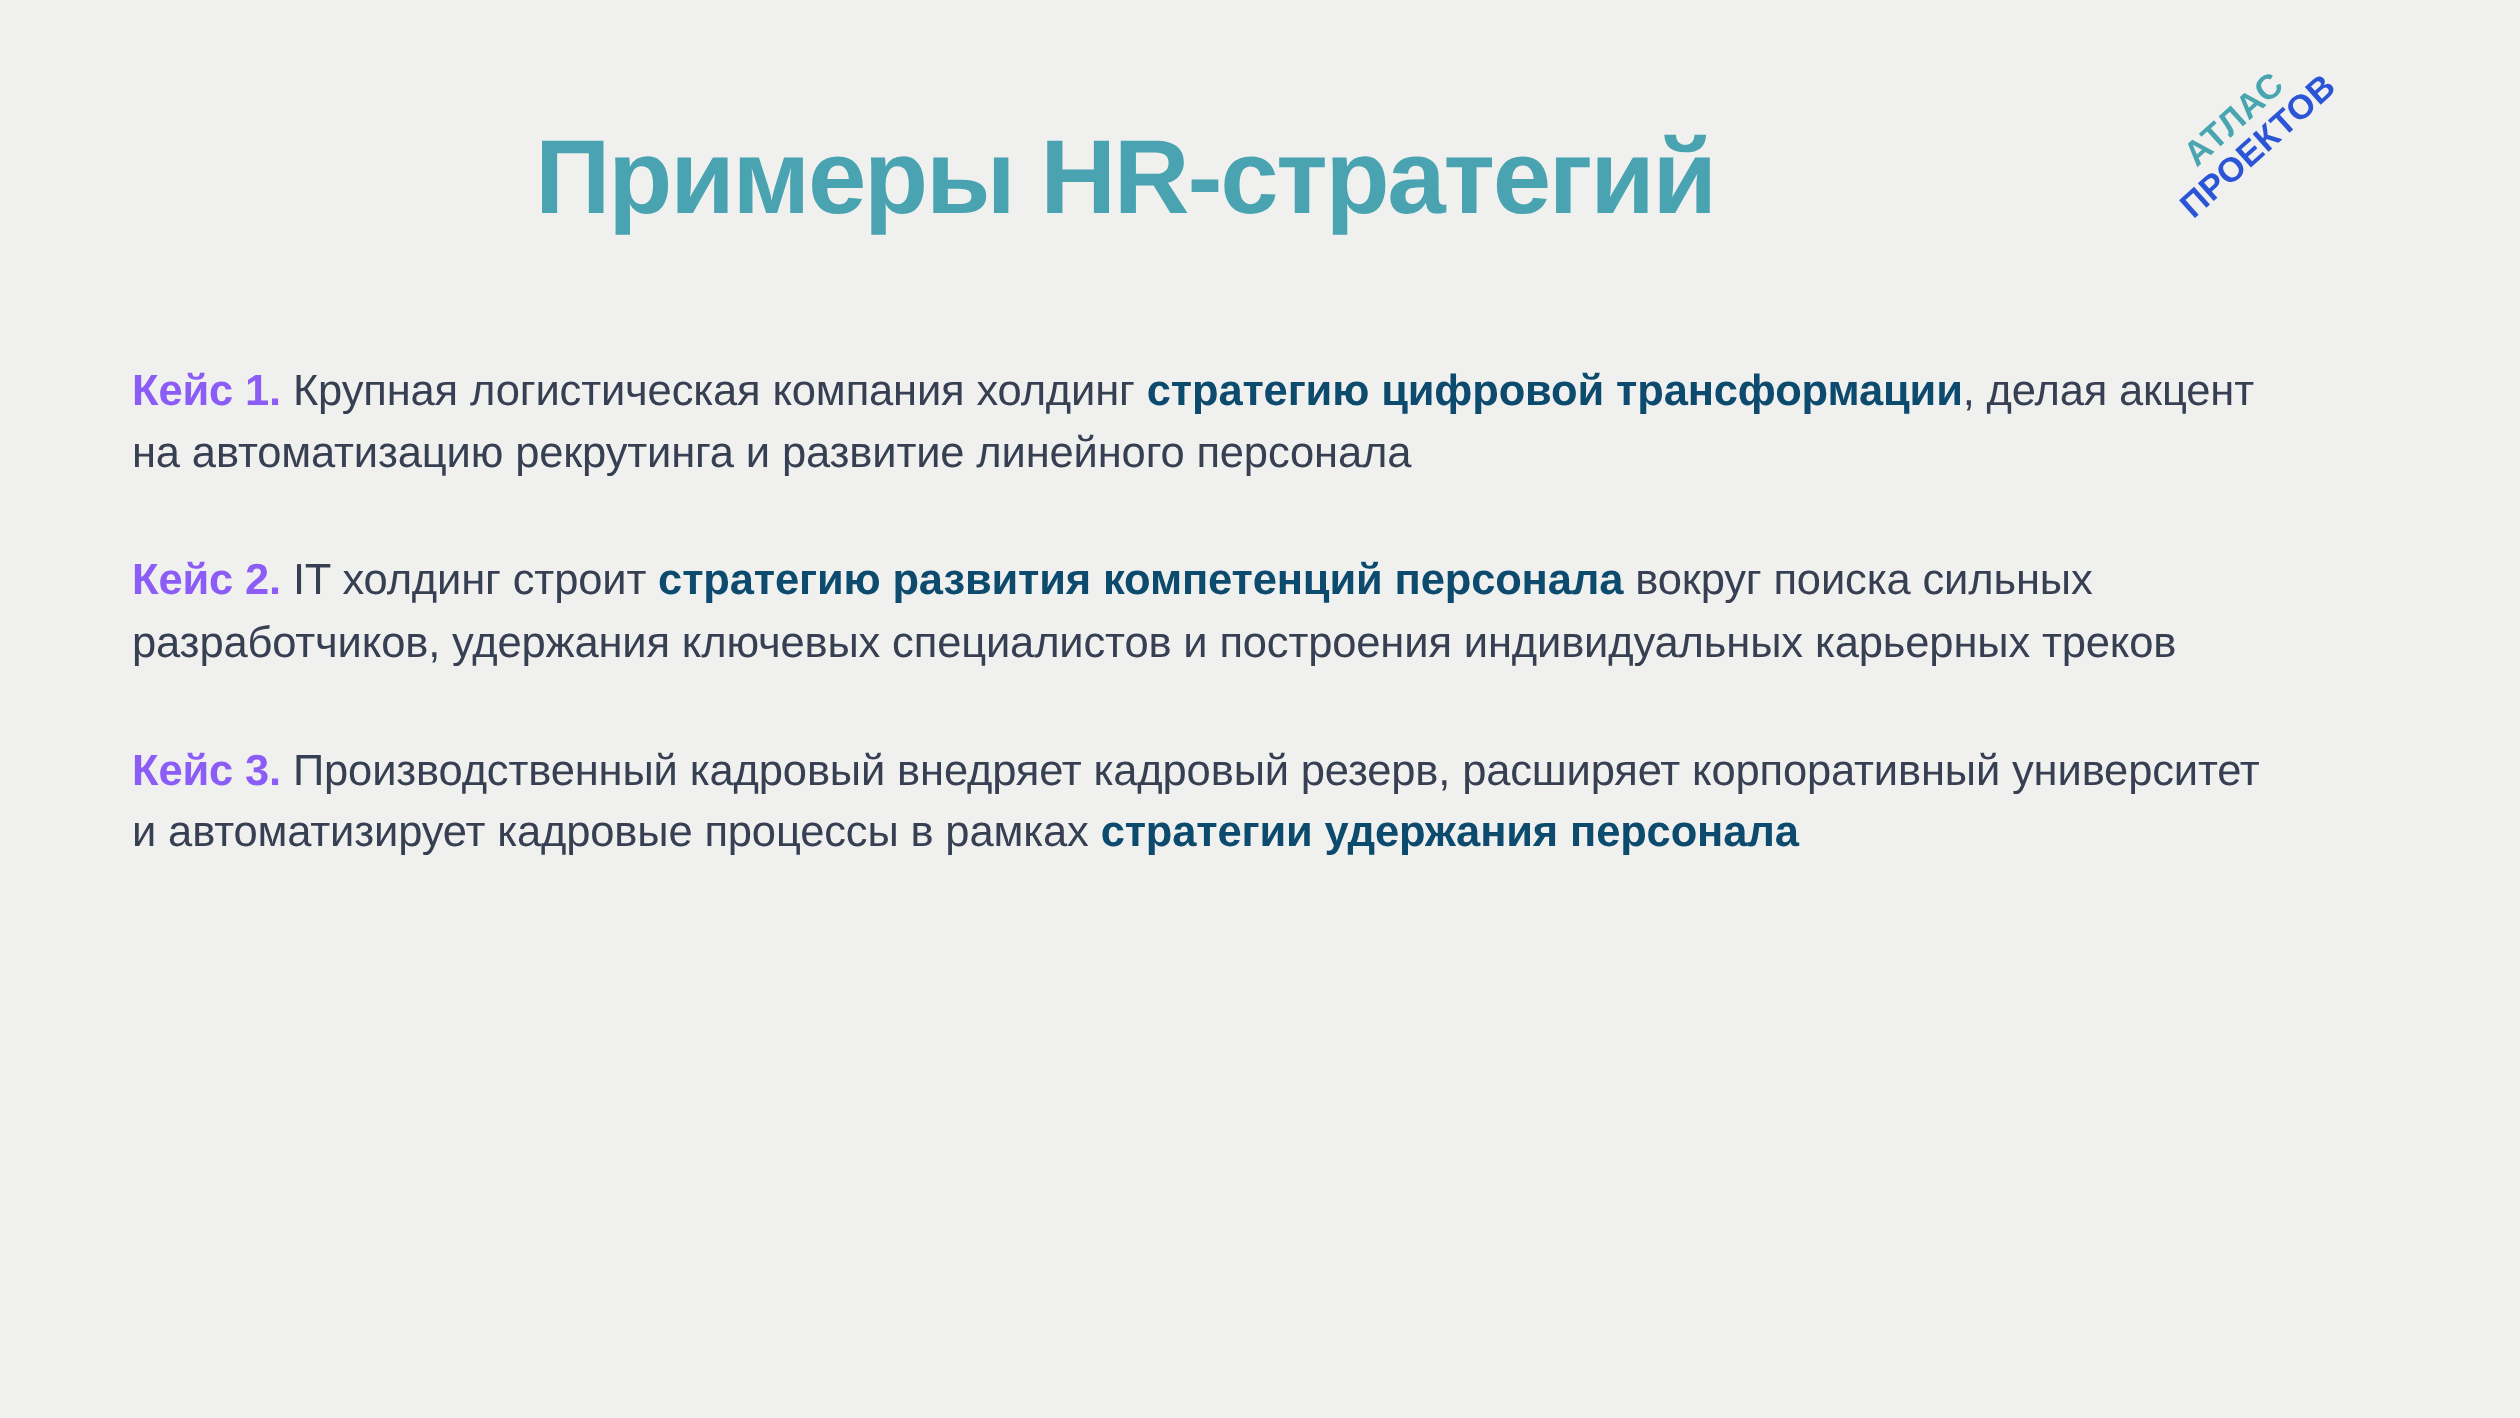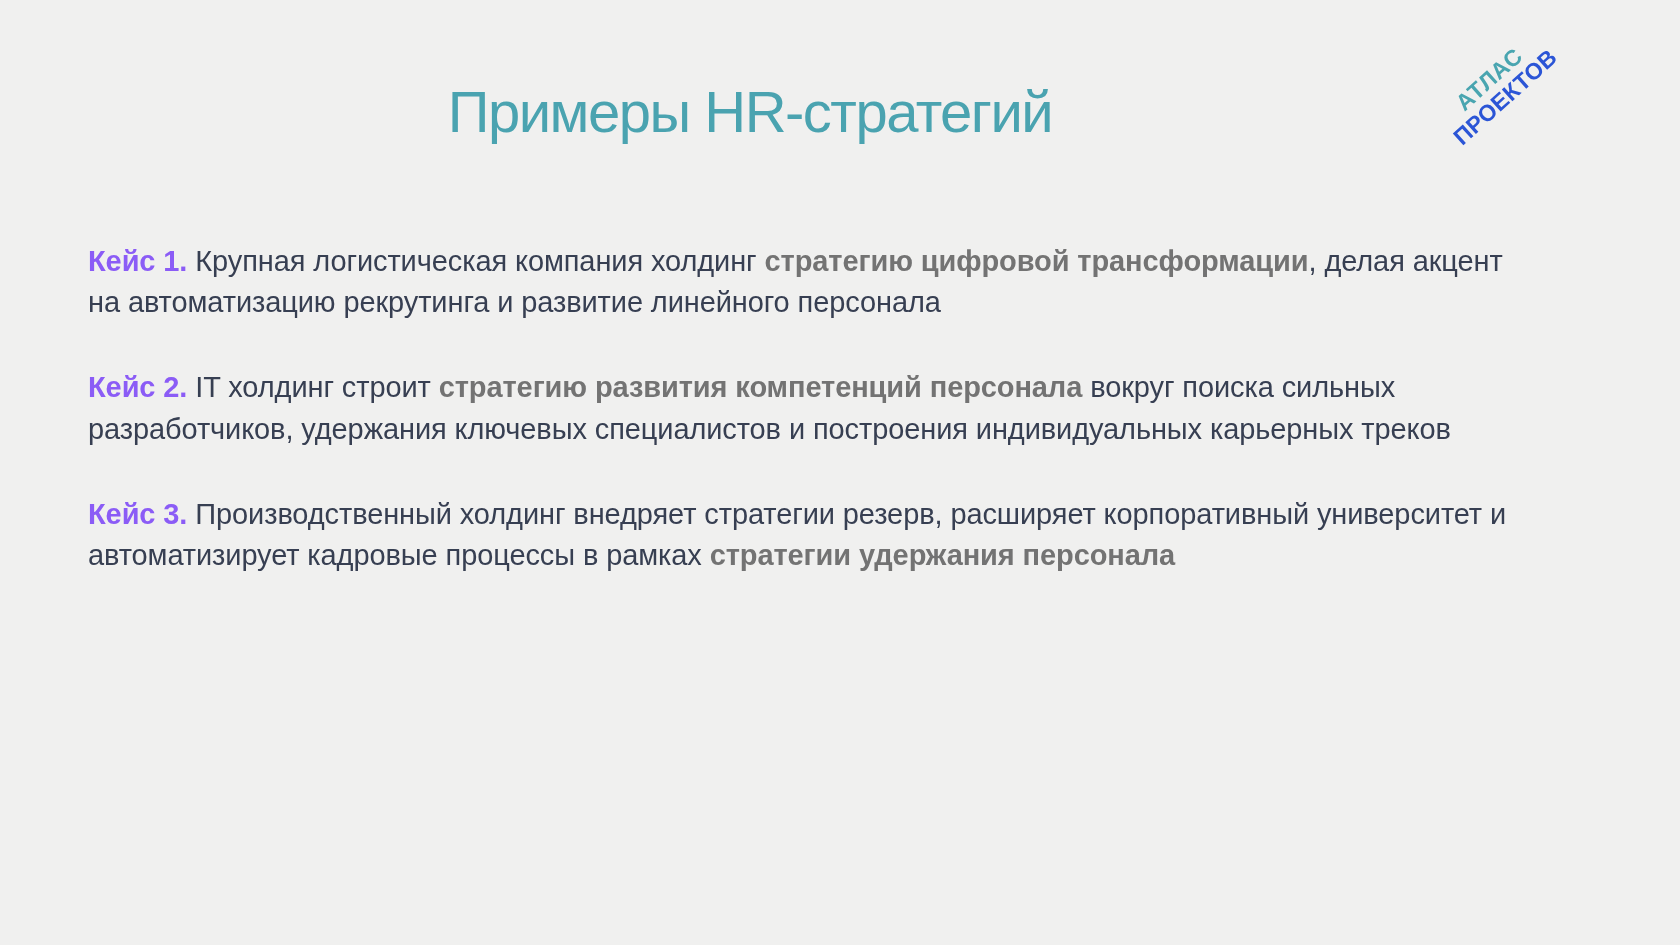--- a/index.html
+++ b/index.html
@@ -55,22 +55,22 @@
     margin-top: 1px;
   }
 
   
   .title {
     position: absolute;
     top: 78px;
     left: 0;
     width: 1500px;
     text-align: center;
-    font-size: 58px;
-    font-weight: 400;
+    font-size: 70px;
+    font-weight: 700;
     color: #4aa3b0;
     letter-spacing: -1.5px;
     white-space: nowrap;
   }
 
   
   .content {
     position: absolute;
     top: 212px;
     left: 88px;
@@ -88,21 +88,21 @@
     margin-bottom: 0;
   }
 
   .case-label {
     font-weight: 700;
     color: #8b5cf6;
   }
 
   .hl {
     font-weight: 700;
-    color: #737373;
+    color: #0c4a6e;
   }
 </style>
 </head>
 <body>
 
 <div class="slide">
 
   <div class="logo">
     <div class="logo-line1">АТЛАС</div>
     <div class="logo-line2">ПРОЕКТОВ</div>
@@ -114,17 +114,17 @@
 
     <p class="case-block">
       <span class="case-label">Кейс 1.</span><span> Крупная логистическая компания холдинг </span><span class="hl">стратегию цифровой трансформации</span><span>, делая акцент на автоматизацию рекрутинга и развитие линейного  персонала</span>
     </p>
 
     <p class="case-block">
       <span class="case-label">Кейс 2.</span><span> IT холдинг строит </span><span class="hl">стратегию развития компетенций персонала</span><span> вокруг поиска сильных разработчиков, удержания ключевых специалистов и построения индивидуальных карьерных треков</span>
     </p>
 
     <p class="case-block">
-      <span class="case-label">Кейс 3.</span><span> Производственный холдинг внедряет стратегии резерв, расширяет корпоративный университет и автоматизирует кадровые процессы в рамках </span><span class="hl">стратегии удержания персонала</span>
+      <span class="case-label">Кейс 3.</span><span> Производственный кадровый внедряет кадровый резерв, расширяет корпоративный университет и автоматизирует кадровые процессы в рамках </span><span class="hl">стратегии удержания персонала</span>
     </p>
 
   </div>
 </div>
 
 </body></html>

